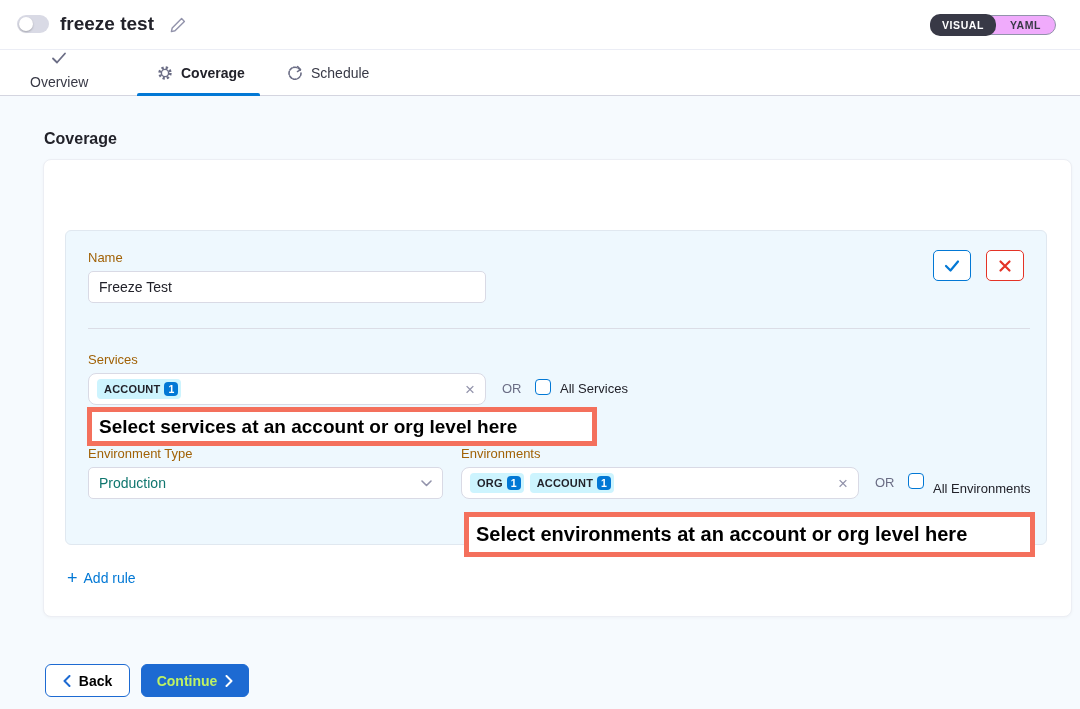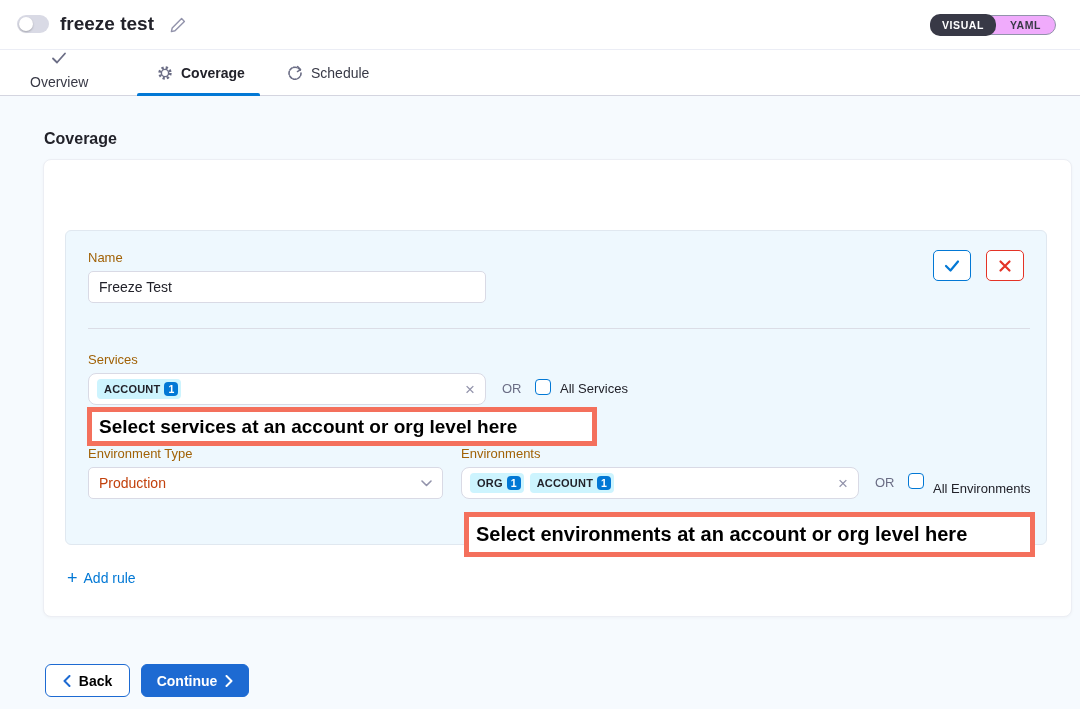--- a/index.html
+++ b/index.html
@@ -41,32 +41,32 @@
   .or { position:absolute; font-size:13px; color:#6b6d85; font-weight:500; }
   .chk { position:absolute; width:16px; height:16px; background:#fff; border:1.6px solid #0278d5; border-radius:4px; cursor:pointer; }
   .chk-label { position:absolute; font-size:13px; color:#22222a; }
 
   .ok-btn, .cancel-btn { position:absolute; width:38px; height:31px; background:#fff; border-radius:5px; cursor:pointer; display:flex; align-items:center; justify-content:center; }
   .ok-btn { border:1.5px solid #0278d5; }
   .cancel-btn { border:1.5px solid #e43326; }
 
   .divider { position:absolute; left:88px; top:328px; width:942px; height:1px; background:#dbdde6; }
 
-  .select { position:absolute; height:32px; background:#fff; border:1px solid #d9dae5; border-radius:5px; font-size:14px; color:#c2410c; display:flex; align-items:center; padding:0 10px; justify-content:space-between; cursor:pointer; }
+  .select { position:absolute; height:32px; background:#fff; border:1px solid #d9dae5; border-radius:5px; font-size:14px; color:#0f766e; display:flex; align-items:center; padding:0 10px; justify-content:space-between; cursor:pointer; }
 
   .add-rule { position:absolute; left:67px; top:569px; display:flex; align-items:center; gap:6px; color:#0278d5; font-size:14px; cursor:pointer; }
   .add-rule .plus { font-size:18px; font-weight:500; line-height:1; }
 
   
   .annot { position:absolute; background:#fff; border:5px solid #f4705c; display:flex; align-items:center; padding:0 7px; font-weight:bold; color:#000; z-index:30; font-family:"Liberation Sans", sans-serif; }
 
   
   .btn { position:absolute; top:664px; height:33px; border-radius:6px; font-size:14px; font-weight:bold; display:flex; align-items:center; justify-content:center; gap:8px; cursor:pointer; }
   .btn-back { left:45px; width:85px; background:#fff; border:1.5px solid #1d6ad2; color:#000000; }
-  .btn-continue { left:141px; width:108px; background:#1d6ad2; border:1.5px solid #1d6ad2; color:#ffffff; }
+  .btn-continue { left:141px; width:108px; background:#1d6ad2; border:1.5px solid #1d6ad2; color:#bef264; }
 
   svg { display:block; }
 </style>
 </head>
 <body>
 
 <div class="frame">
 
   <div class="topbar">
     <div class="toggle">

